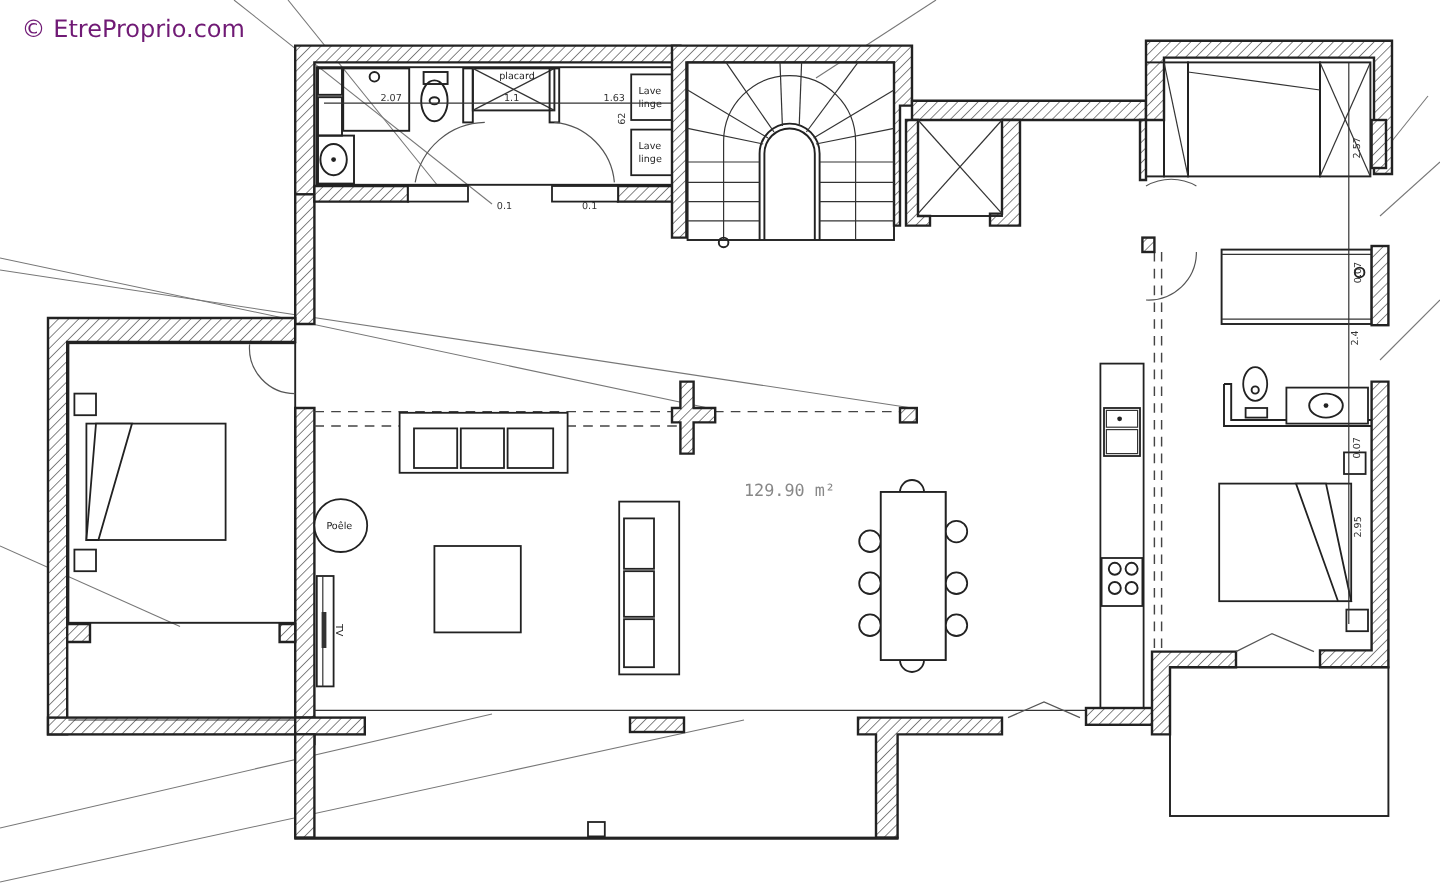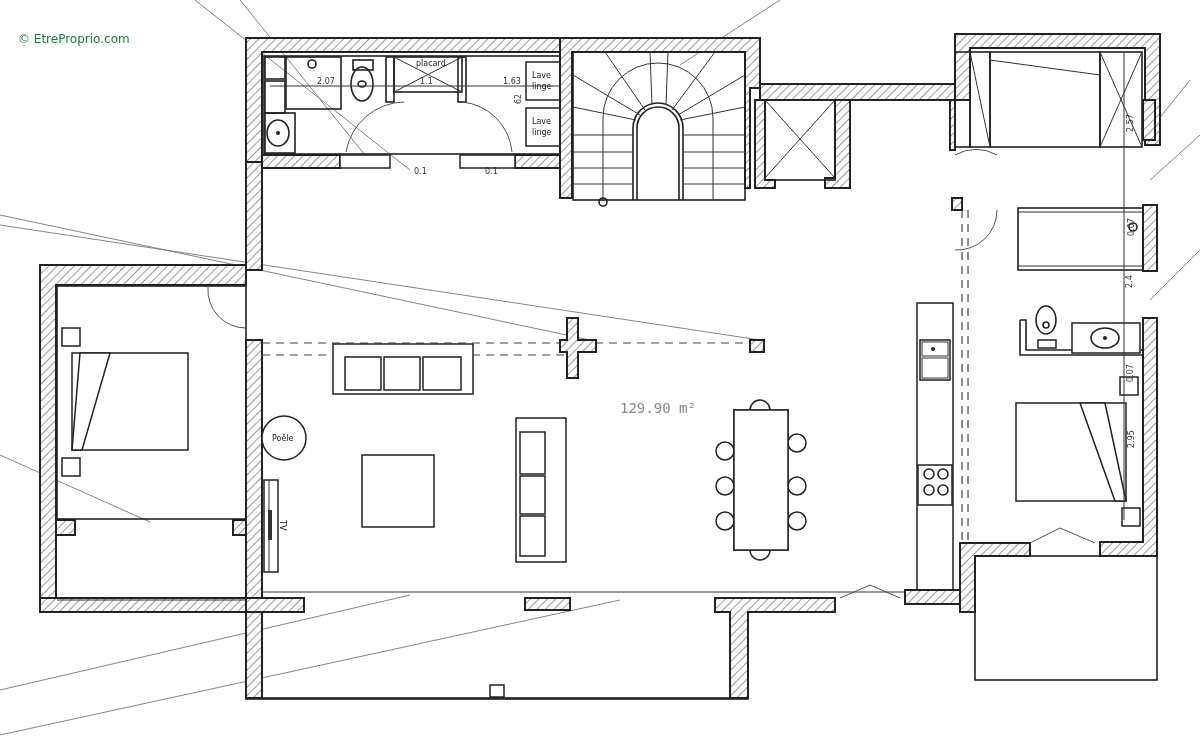--- a/index.html
+++ b/index.html
@@ -12,21 +12,21 @@
   .dash{fill:none;stroke:#444;stroke-width:1.2;stroke-dasharray:8 6;}
   .arc{fill:none;stroke:#555;stroke-width:1;}
   .furn{fill:#fff;stroke:#222;stroke-width:1.5;}
   .lbl{font-family:"DejaVu Sans",sans-serif;font-size:8px;fill:#222;}
   .dim{font-family:"DejaVu Sans",sans-serif;font-size:8px;fill:#333;}
   .area{font-family:"DejaVu Sans Mono",monospace;font-size:14px;fill:#888;}
 </style>
 </head>
 <body>
 
-<div id="watermark" style="position:absolute;left:18px;top:32px;color:#15803d;font-size:12px;font-family:'DejaVu Sans',sans-serif;">
+<div id="watermark" style="position:absolute;left:18px;top:12px;color:#701a75;font-size:20px;font-family:'DejaVu Sans',sans-serif;">
   <span>©</span>
   <span>EtreProprio.com</span>
 </div>
 
 <svg id="plan" viewBox="0 0 1200 746" xmlns="http://www.w3.org/2000/svg">
   <defs>
     <pattern id="hatch" width="6" height="6" patternUnits="userSpaceOnUse" patternTransform="rotate(45)">
       <rect width="6" height="6" fill="#fff"></rect>
       <line x1="0" y1="0" x2="0" y2="6" stroke="#555" stroke-width="1.2"></line>
     </pattern>

